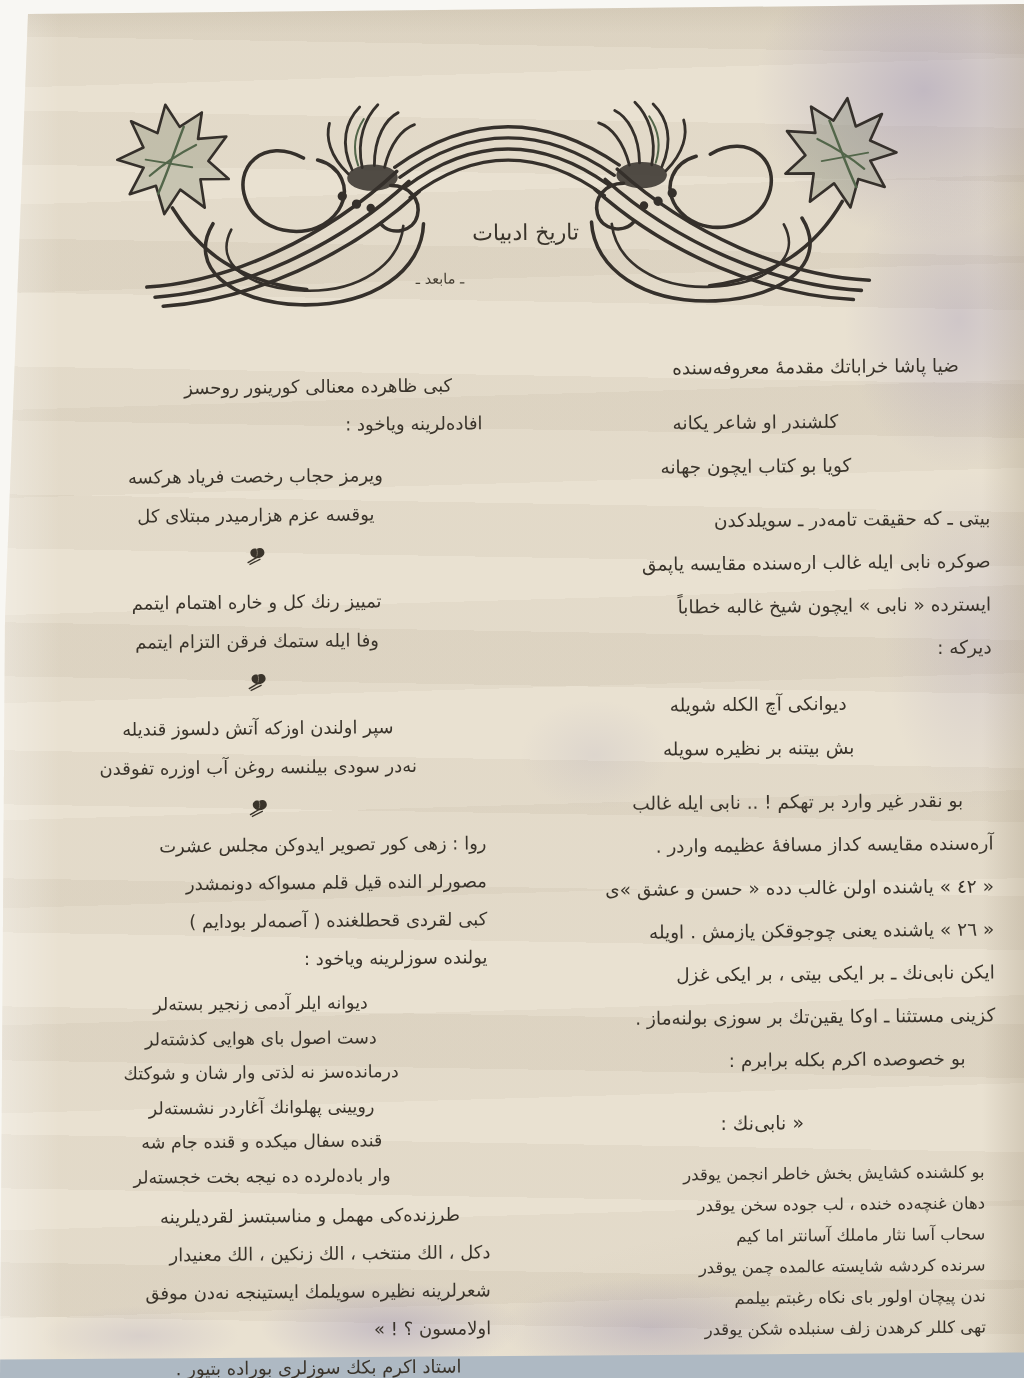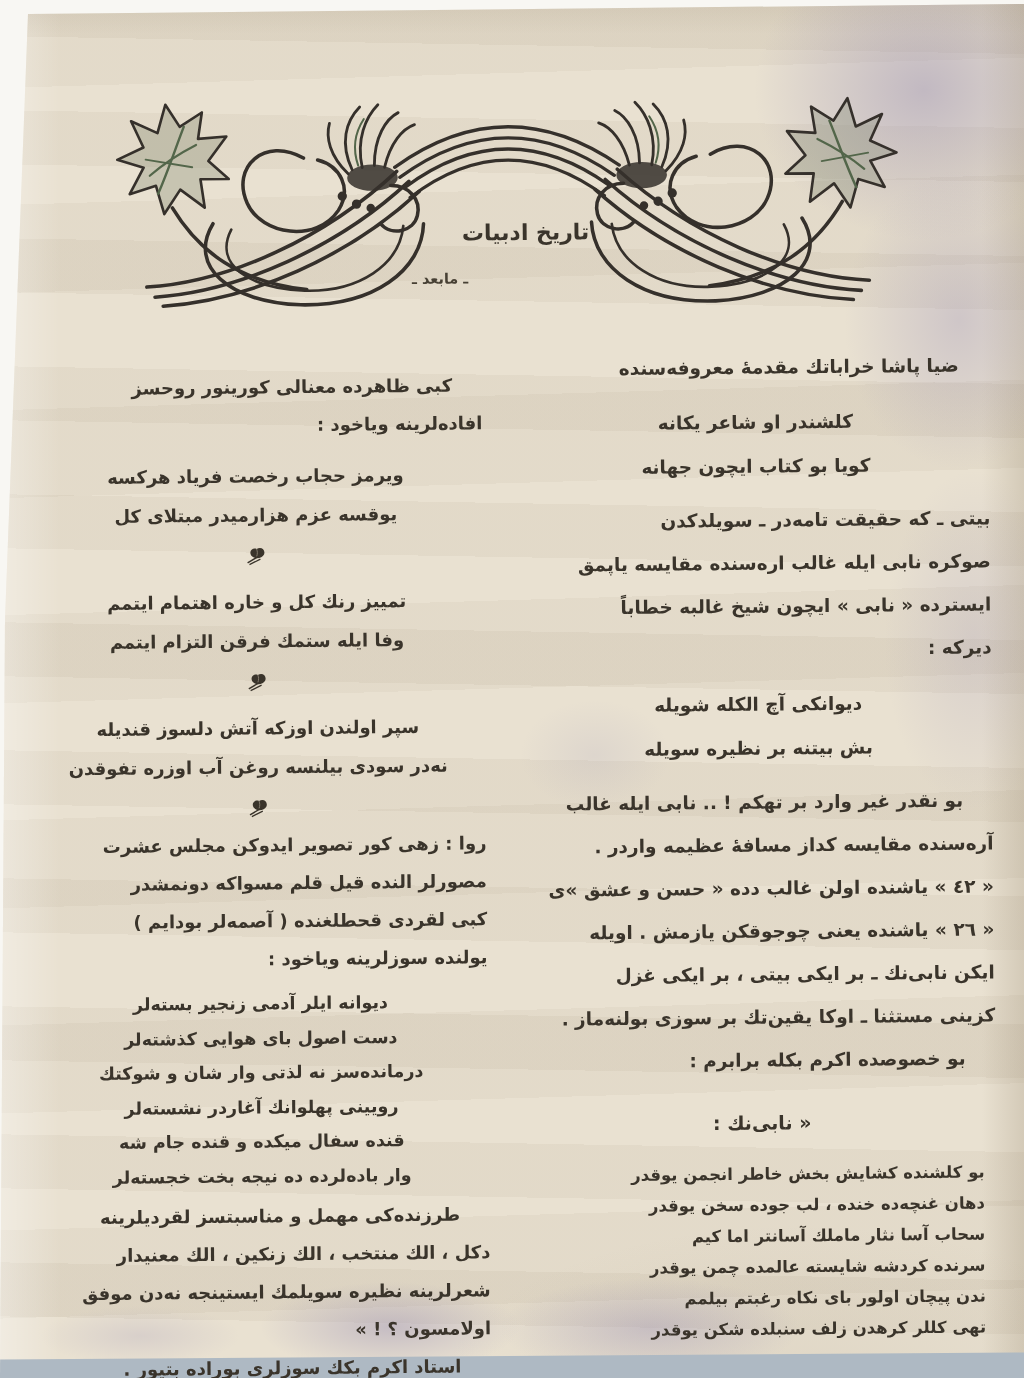--- a/index.html
+++ b/index.html
@@ -13,21 +13,20 @@
     position:absolute;inset:0;
     clip-path:polygon(28px 14px,1024px 4px,1024px 1378px,0px 1378px,5px 620px);
     background:
       radial-gradient(520px 240px at 78% 101%, rgba(130,114,88,.10), rgba(130,114,88,0) 70%),
       linear-gradient(to left, rgba(136,120,94,.22), rgba(136,120,94,0) 42px),
       linear-gradient(to bottom, rgba(136,120,94,.13), rgba(136,120,94,0) 34px),
       linear-gradient(to right, rgba(255,255,255,.35), rgba(255,255,255,0) 60px),
       repeating-linear-gradient(181deg, rgba(118,98,68,.06) 0 54px, rgba(118,98,68,0) 54px 128px),
       repeating-linear-gradient(178.3deg, rgba(118,98,68,.05) 0 88px, rgba(118,98,68,0) 88px 205px),
       #e9e1d1;
-    font-weight: bold;
   }
   .stain{position:absolute;pointer-events:none;}
   .stain-tr{top:-60px;right:-70px;width:340px;height:300px;
     background:radial-gradient(closest-side, rgba(151,141,177,.48), rgba(151,141,177,0));}
   .stain-r1{top:170px;right:-50px;width:230px;height:300px;
     background:radial-gradient(closest-side, rgba(156,146,182,.34), rgba(156,146,182,0));}
   .stain-r2{top:470px;right:-40px;width:180px;height:340px;
     background:radial-gradient(closest-side, rgba(156,146,182,.22), rgba(156,146,182,0));}
   .stain-mid{top:700px;left:520px;width:150px;height:110px;
     background:radial-gradient(closest-side, rgba(150,145,180,.14), rgba(150,145,180,0));}

